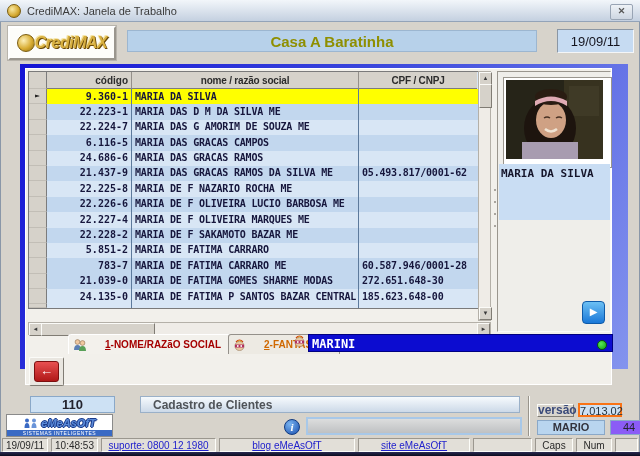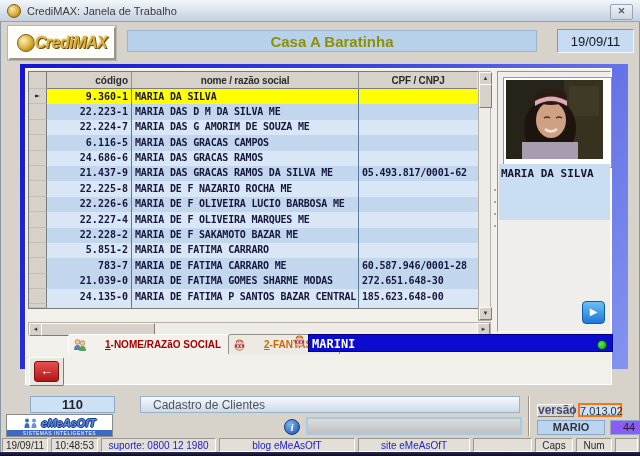--- a/index.html
+++ b/index.html
@@ -118,21 +118,21 @@
   .back-ico{width:23px;height:19px;border-radius:3px;background:linear-gradient(#e85050,#b01818);
     border:1px solid #7c0f0f;color:#fff;font-weight:bold;font-size:13px;
     text-align:center;line-height:18px;}
 
   
   .rec-box{left:30px;top:396px;width:85px;height:17px;background:#cde1f4;
     border:1px solid #8aa8c8;font-size:13px;font-weight:bold;color:#23232d;
     display:flex;align-items:center;justify-content:center;}
   .screen-bar{left:140px;top:396px;width:380px;height:17px;
     background:linear-gradient(#f6fafd,#ccd9e8);border:1px solid #9ab0c8;
-    font-size:12px;color:#4f5358;display:flex;align-items:center;padding-left:12px;}
+    font-size:12px;color:#4f5358;display:flex;align-items:center;padding-left:12px;font-weight:bold;}
   .brand-box{left:6px;top:414px;width:107px;height:23px;background:#fff;border:1px solid #8a8a8a;}
   .brand-top{height:15px;display:flex;align-items:center;justify-content:center;gap:2px;}
   .brand-name{font-size:11px;font-weight:bold;font-style:italic;color:#5a8ad8;
     text-shadow:1px 0 0 #1a3a8a,-1px 0 0 #1a3a8a,0 1px 0 #1a3a8a,0 -1px 0 #1a3a8a;}
   .brand-bottom{height:6px;background:#3a6ac4;color:#fff;font-size:5px;line-height:6px;
     text-align:center;letter-spacing:0.5px;overflow:hidden;}
   .info-btn{left:284px;top:419px;width:16px;height:16px;border-radius:50%;
     background:radial-gradient(circle at 35% 30%,#7ab4f0,#1a50b0);border:1px solid #103a80;
     color:#fff;font:bold italic 11px "Liberation Serif",serif;text-align:center;line-height:15px;}
   .info-field{left:306px;top:417px;width:216px;height:18px;
@@ -148,21 +148,21 @@
     font-size:11px;font-weight:bold;color:#33333d;text-align:center;line-height:13px;}
   .user-code{left:610px;top:420px;width:38px;height:15px;background:#8b5cf6;border:1px solid #8aa8c8;
     font-size:11px;color:#23232d;text-align:center;line-height:13px;}
 
   
   .statusbar{left:0;top:438px;width:640px;height:15px;display:flex;gap:3px;padding:0 2px;}
   .st-cell{box-sizing:border-box;height:14px;background:#e2dfd8;
     border:1px solid;border-color:#9b978f #fdfdf9 #fdfdf9 #9b978f;
     font-size:10px;color:#2a2a2a;display:flex;align-items:center;justify-content:center;
     white-space:nowrap;overflow:hidden;}
-  .st-link{color:#2222cc;}
+  .st-link{color:#2222cc;text-decoration:underline;}
   .bottom-strip{left:0;top:452px;width:640px;height:4px;background:linear-gradient(#2a2a52,#0b0b1e);}
 
   .icon-svg{display:block;}
 </style>
 </head>
 <body>
 
 <div class="abs titlebar">
   <span class="titlebar-icon"></span>
   <span class="titlebar-text">CrediMAX: Janela de Trabalho</span>

